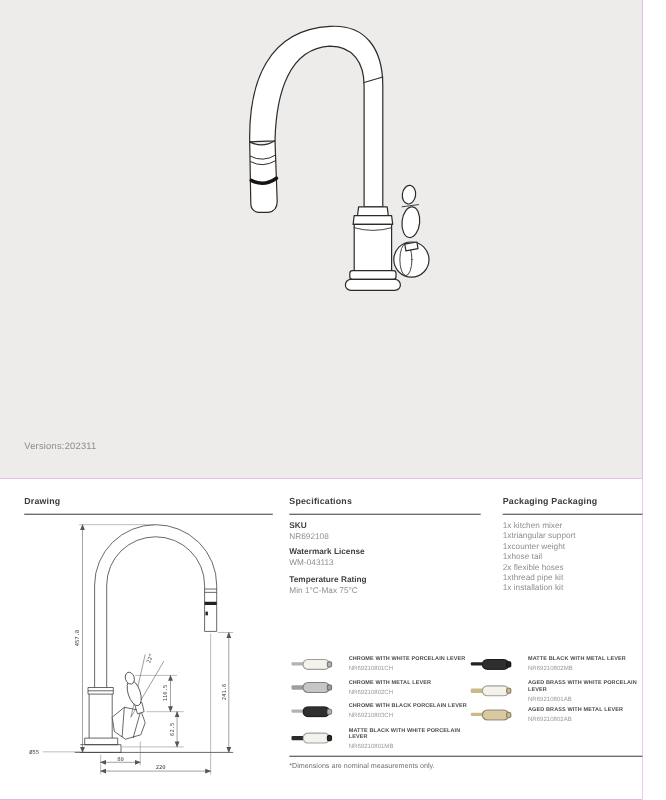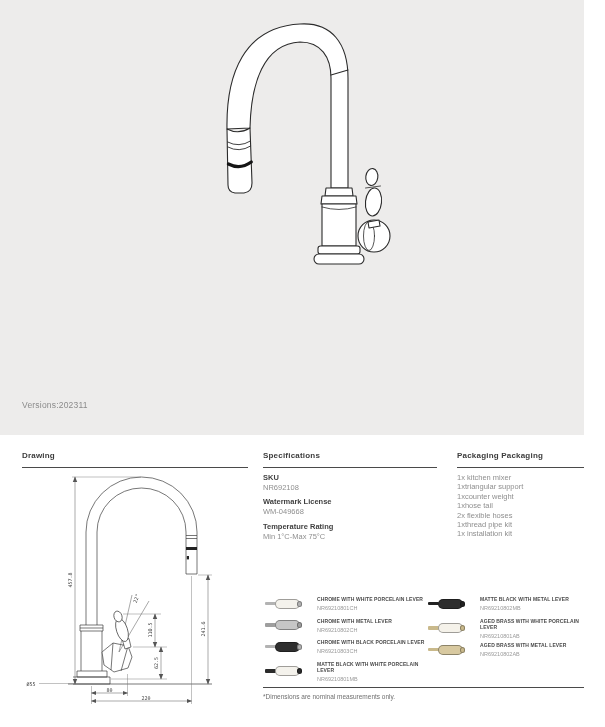--- a/index.html
+++ b/index.html
@@ -139,21 +139,21 @@
     </div>
 
     <div class="col col-specs">
       <h3>Specifications</h3>
       <div class="pair">
         <div class="lab">SKU</div>
         <div class="val">NR692108</div>
       </div>
       <div class="pair">
         <div class="lab">Watermark License</div>
-        <div class="val">WM-049668</div>
+        <div class="val">WM-043113</div>
       </div>
       <div class="pair">
         <div class="lab">Temperature Rating</div>
         <div class="val">Min 1°C-Max 75°C</div>
       </div>
     </div>
 
     <div class="col col-pack">
       <h3>Packaging Packaging</h3>
       <div class="plist">

